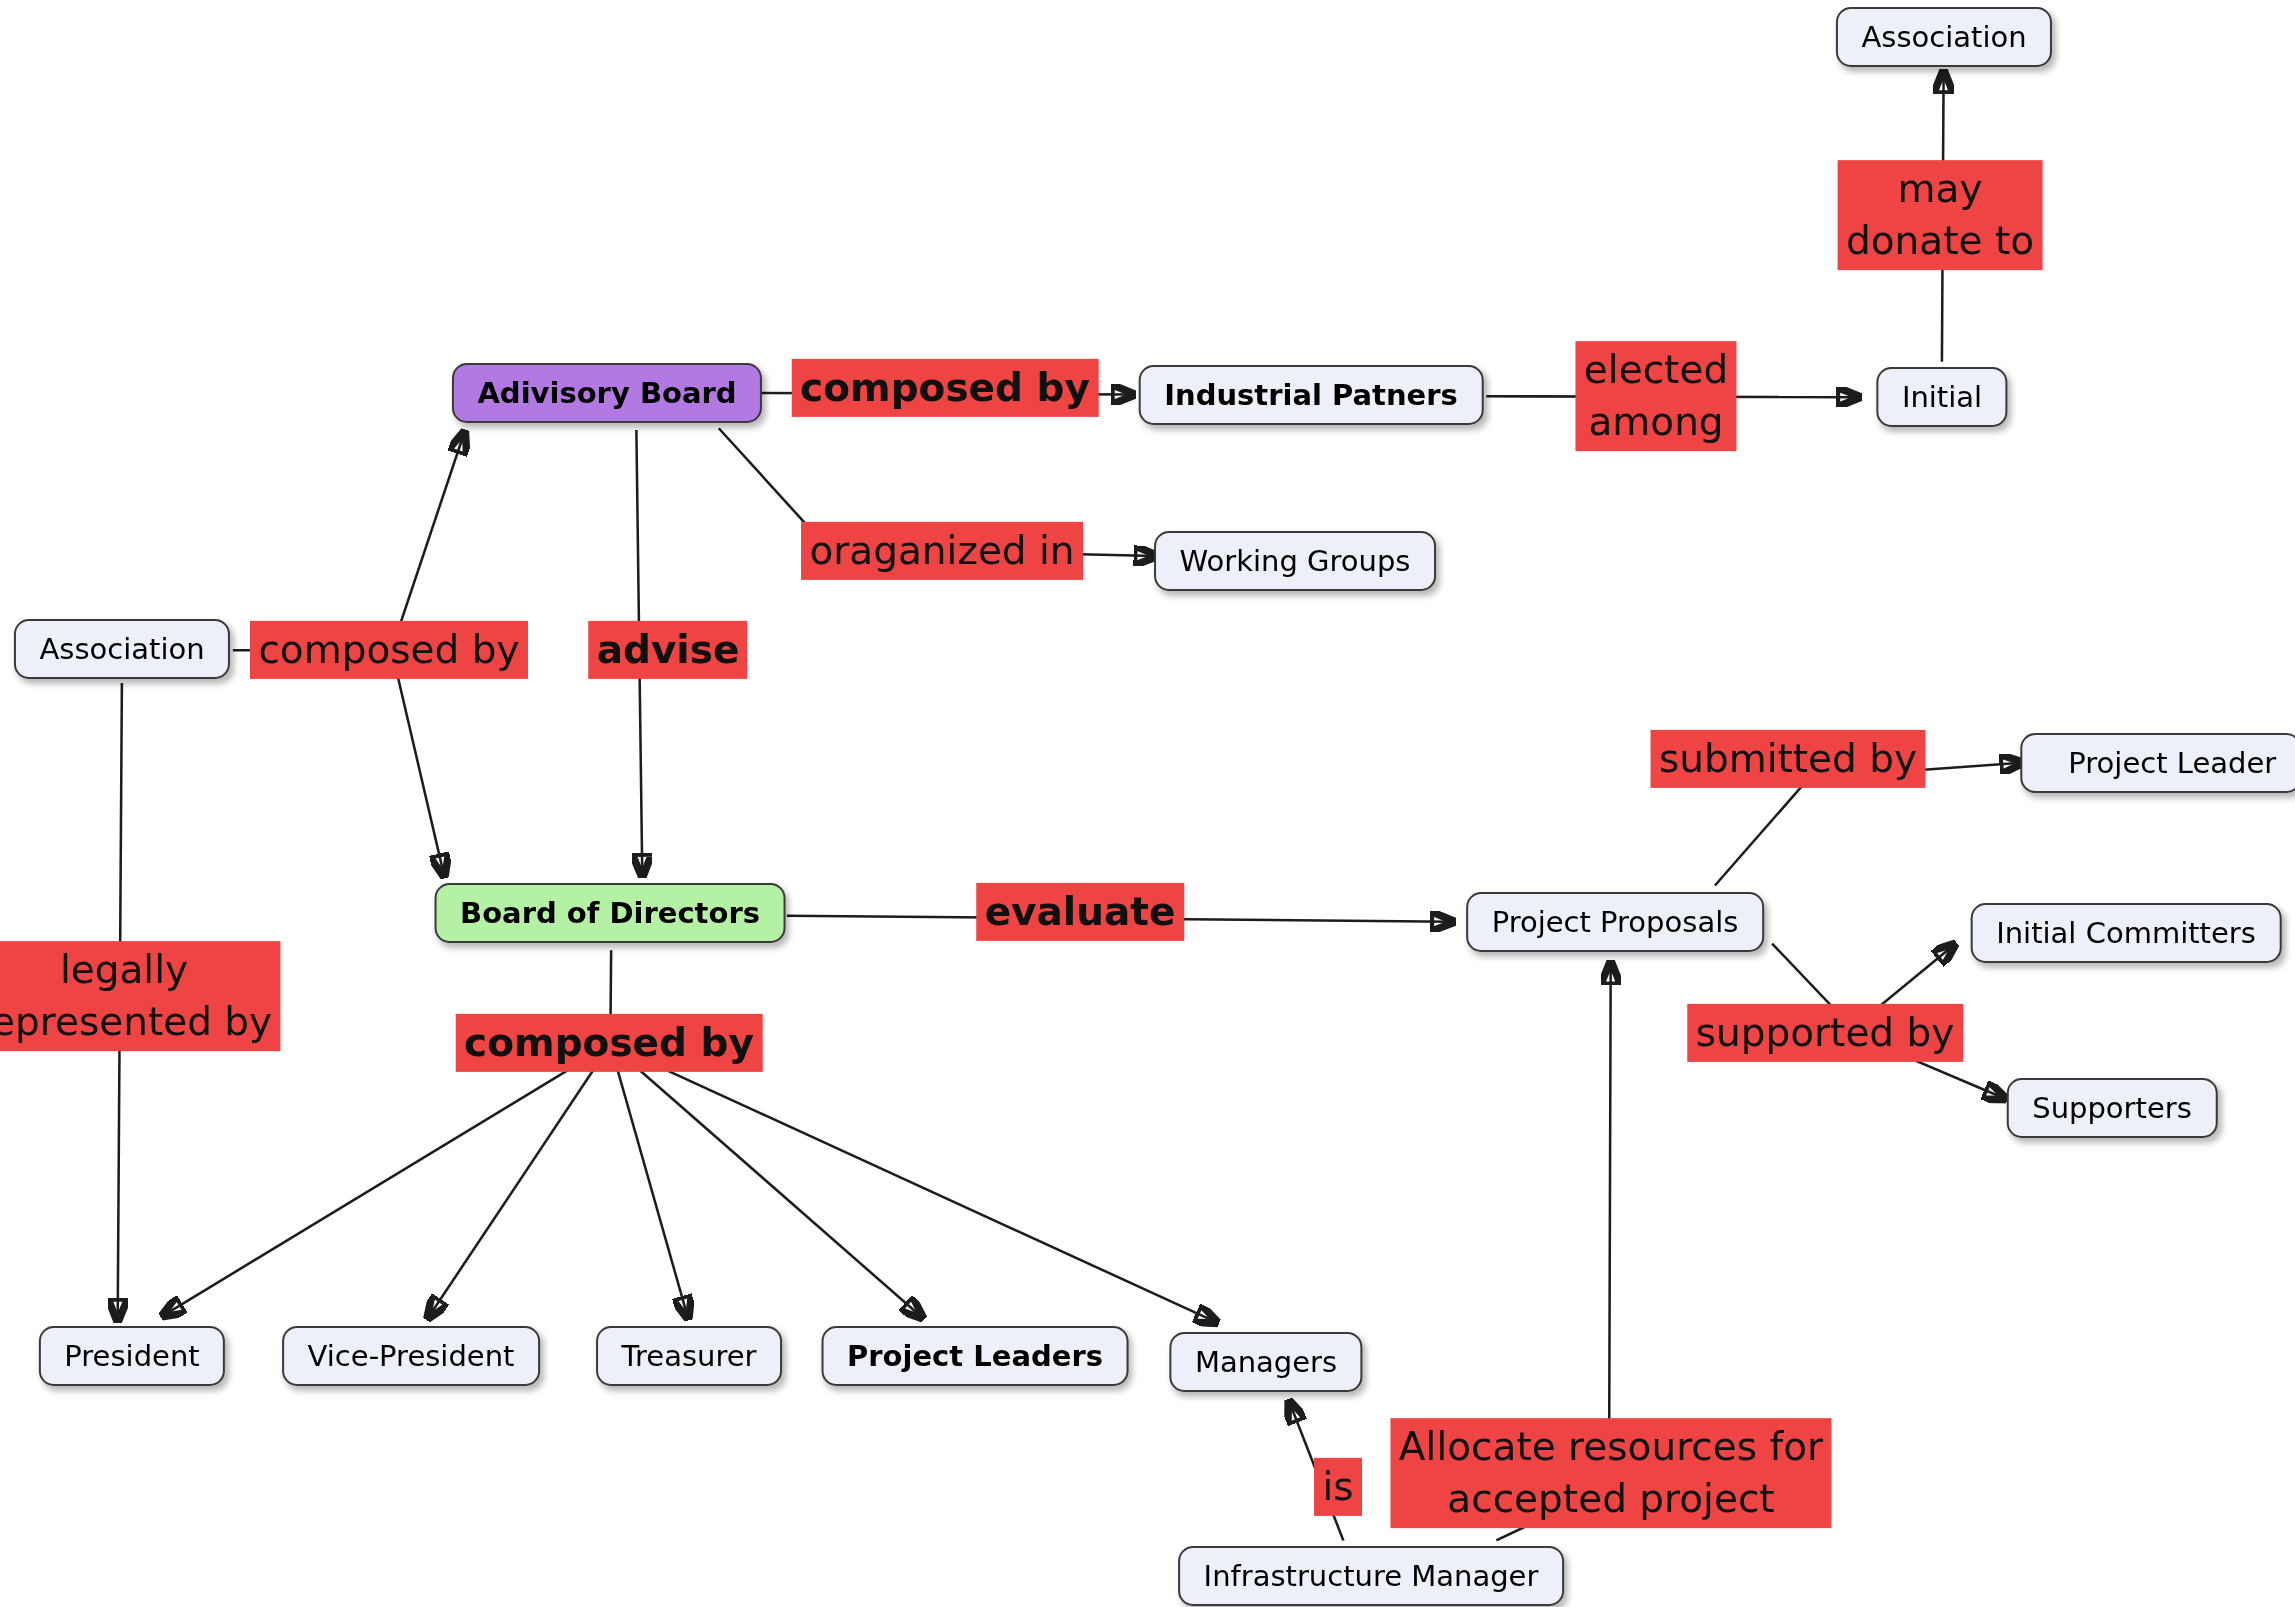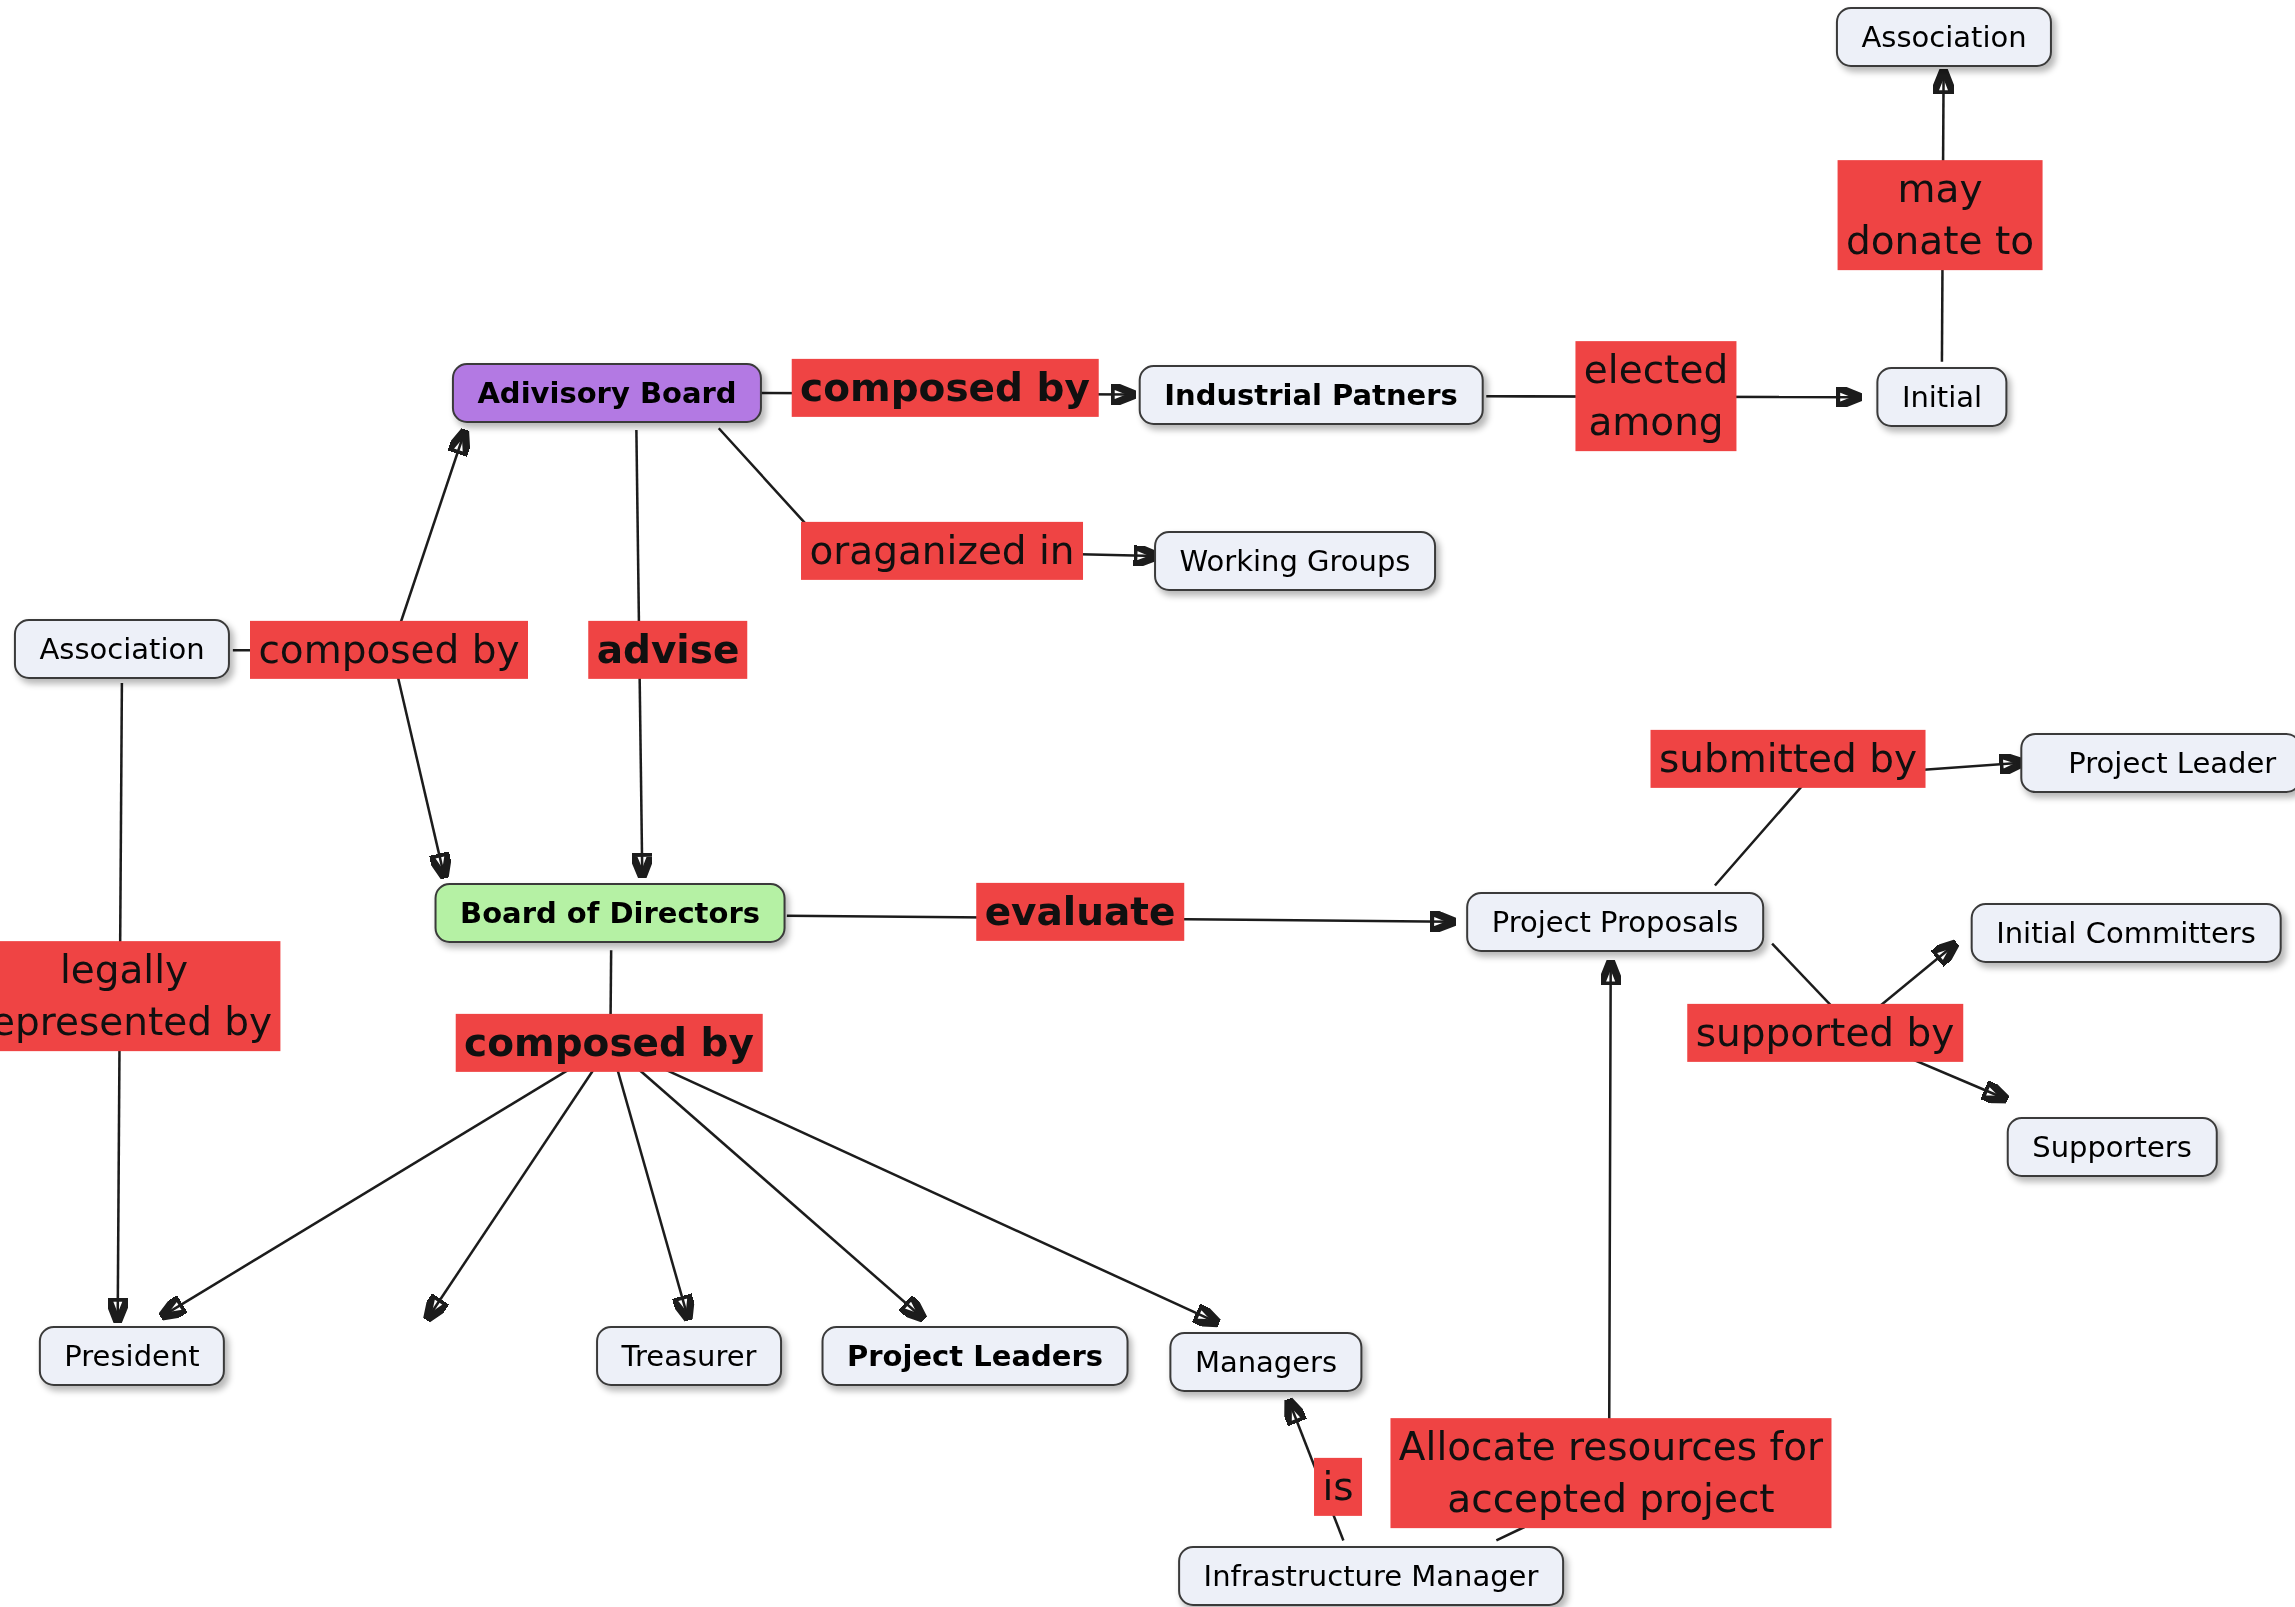--- a/index.html
+++ b/index.html
@@ -114,21 +114,22 @@
   <div class="node" style="left:1944px; top:37px;">Association</div>
   <div class="node" style="left:1942px; top:397px;">Initial</div>
   <div class="node bold" style="left:1311px; top:395px;">Industrial Patners</div>
   <div class="node bold purple" style="left:607px; top:393px;">Adivisory Board</div>
   <div class="node" style="left:1295px; top:561px;">Working Groups</div>
   <div class="node" style="left:122px; top:649px;">Association</div>
   <div class="node bold green" style="left:610px; top:913px;">Board of Directors</div>
   <div class="node" style="left:1615px; top:922px;">Project Proposals</div>
   <div class="node" style="left:2161px; top:763px;padding-left:46px;">Project Leader</div>
   <div class="node" style="left:2126px; top:933px;">Initial Committers</div>
-  <div class="node" style="left:2112px; top:1147px;">Supporters</div>
+  <div class="node" style="left:2112px; top:1108px;">Supporters</div>
   <div class="node" style="left:132px; top:1356px;">President</div>
+  <div class="node" style="left:411px; top:1356px;">Vice-President</div>
   <div class="node" style="left:689px; top:1356px;">Treasurer</div>
   <div class="node bold" style="left:975px; top:1356px;">Project Leaders</div>
   <div class="node" style="left:1266px; top:1362px;">Managers</div>
   <div class="node" style="left:1371px; top:1576px;">Infrastructure Manager</div>
 
 </div>
 
 
 </body></html>

